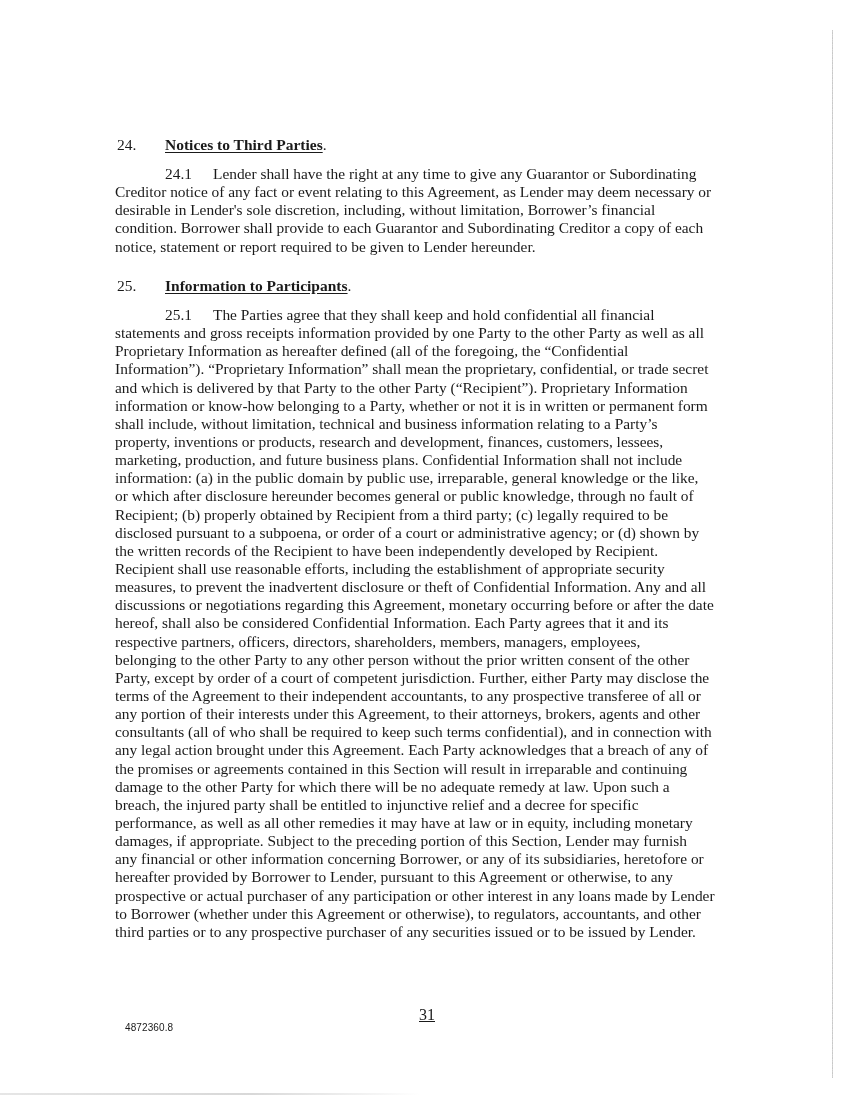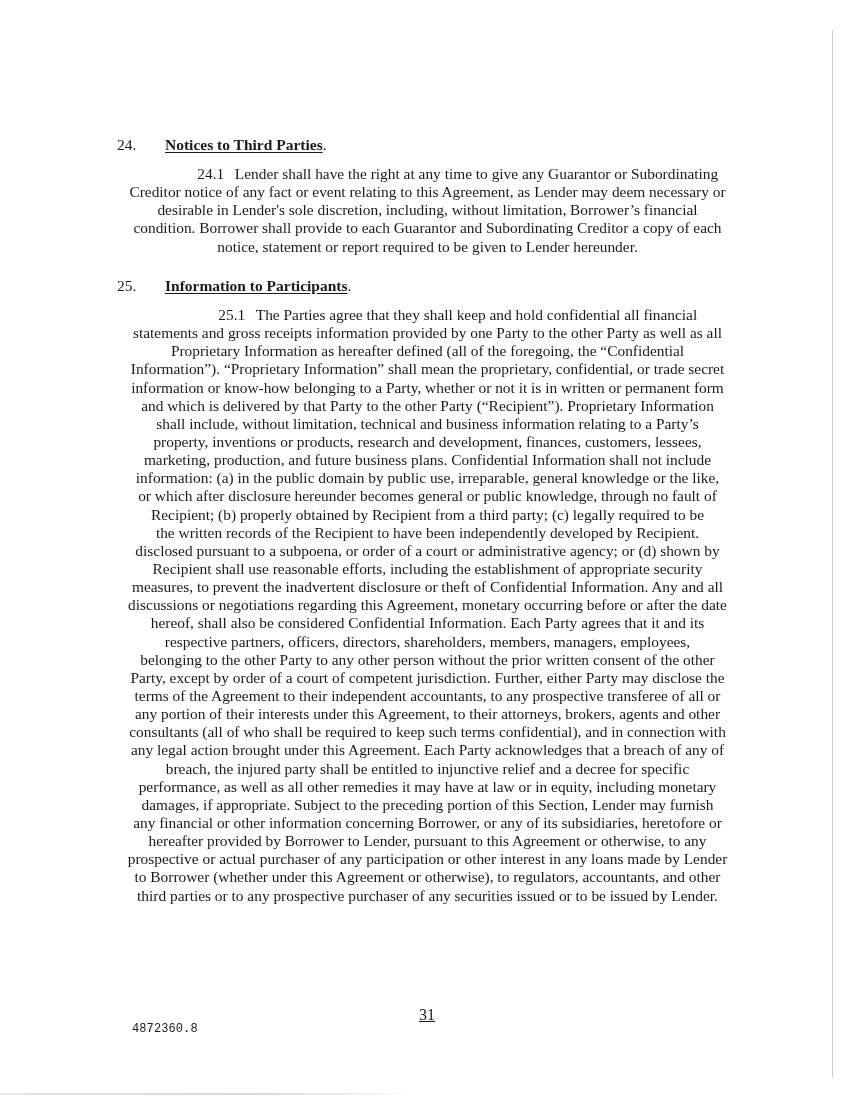--- a/index.html
+++ b/index.html
@@ -52,21 +52,20 @@
       font-weight: bold;
       text-decoration: underline;
       text-underline-offset: 2px;
     }
     .para {
       position: absolute;
       left: 115px;
       width: 625px;
       font-size: 15.4px;
       line-height: 18.15px;
-      text-align: center;
     }
     .para .line {
       display: block;
       white-space: nowrap;
       height: 18.15px;
     }
     .para .line.first {
       padding-left: 50px;
     }
     .para .line.first .subnum {
@@ -75,24 +74,24 @@
     }
     .page-number {
       position: absolute;
       left: 419px;
       top: 1006px;
       font-size: 16px;
       text-decoration: underline;
     }
     .doc-id {
       position: absolute;
-      left: 132px;
+      left: 125px;
       top: 1022px;
-      font-family: Liberation Mono, monospace;
-      font-size: 12px;
+      font-family: Liberation Sans, sans-serif;
+      font-size: 10px;
       letter-spacing: 0.1px;
     }
   </style>
 </head>
 <body>
 
 <div class="page">
   <div class="scan-edge"></div>
   <div class="scan-bottom"></div>
 
@@ -110,41 +109,43 @@
 
   <div class="heading" style="top:277px;">
     <span class="num">25.</span><span class="title">Information to Participants</span><span>.</span>
   </div>
 
   <div class="para" id="para-25" style="top:306px;">
       <span class="line first"><span class="subnum">25.1</span><span>The Parties agree that they shall keep and hold confidential all financial</span></span>
       <span class="line"><span>statements and gross receipts information provided by one Party to the other Party as well as all</span></span>
       <span class="line"><span>Proprietary Information as hereafter defined (all of the foregoing, the “Confidential</span></span>
       <span class="line"><span>Information”). “Proprietary Information” shall mean the proprietary, confidential, or trade secret</span></span>
+      <span class="line"><span>and which is delivered by that Party to the other Party (“Recipient”).  Proprietary Information</span></span>
       <span class="line"><span>information or know-how belonging to a Party, whether or not it is in written or permanent form</span></span>
-      <span class="line"><span>and which is delivered by that Party to the other Party (“Recipient”).  Proprietary Information</span></span>
       <span class="line"><span>shall include, without limitation, technical and business information relating to a Party’s</span></span>
       <span class="line"><span>property, inventions or products, research and development, finances, customers, lessees,</span></span>
       <span class="line"><span>marketing, production, and future business plans. Confidential Information shall not include</span></span>
       <span class="line"><span>information: (a) in the public domain by public use, irreparable, general knowledge or the like,</span></span>
       <span class="line"><span>or which after disclosure hereunder becomes general or public knowledge, through no fault of</span></span>
       <span class="line"><span>Recipient; (b) properly obtained by Recipient from a third party; (c) legally required to be</span></span>
+      <span class="line"><span>disclosed pursuant to a subpoena, or order of a court or administrative agency; or (d) shown by</span></span>
       <span class="line"><span>the written records of the Recipient to have been independently developed by Recipient.</span></span>
-      <span class="line"><span>disclosed pursuant to a subpoena, or order of a court or administrative agency; or (d) shown by</span></span>
       <span class="line"><span>Recipient shall use reasonable efforts, including the establishment of appropriate security</span></span>
       <span class="line"><span>measures, to prevent the inadvertent disclosure or theft of Confidential Information.  Any and all</span></span>
       <span class="line"><span>discussions or negotiations regarding this Agreement, monetary occurring before or after the date</span></span>
       <span class="line"><span>hereof, shall also be considered Confidential Information.  Each Party agrees that it and its</span></span>
       <span class="line"><span>respective partners, officers, directors, shareholders, members, managers, employees,</span></span>
       <span class="line"><span>belonging to the other Party to any other person without the prior written consent of the other</span></span>
       <span class="line"><span>Party, except by order of a court of competent jurisdiction.  Further, either Party may disclose the</span></span>
       <span class="line"><span>terms of the Agreement to their independent accountants, to any prospective transferee of all or</span></span>
       <span class="line"><span>any portion of their interests under this Agreement, to their attorneys, brokers, agents and other</span></span>
       <span class="line"><span>consultants (all of who shall be required to keep such terms confidential), and in connection with</span></span>
       <span class="line"><span>any legal action brought under this Agreement. Each Party acknowledges that a breach of any of</span></span>
+      <span class="line"><span>the promises or agreements contained in this Section will result in irreparable and continuing</span></span>
+      <span class="line"><span>damage to the other Party for which there will be no adequate remedy at law. Upon such a</span></span>
       <span class="line"><span>breach, the injured party shall be entitled to injunctive relief and a decree for specific</span></span>
       <span class="line"><span>performance, as well as all other remedies it may have at law or in equity, including monetary</span></span>
       <span class="line"><span>damages, if appropriate.  Subject to the preceding portion of this Section, Lender may furnish</span></span>
       <span class="line"><span>any financial or other information concerning Borrower, or any of its subsidiaries, heretofore or</span></span>
       <span class="line"><span>hereafter provided by Borrower to Lender, pursuant to this Agreement or otherwise, to any</span></span>
       <span class="line"><span>prospective or actual purchaser of any participation or other interest in any loans made by Lender</span></span>
       <span class="line"><span>to Borrower (whether under this Agreement or otherwise), to regulators, accountants, and other</span></span>
       <span class="line"><span>third parties or to any prospective purchaser of any securities issued or to be issued by Lender.</span></span>
     </div>
 

